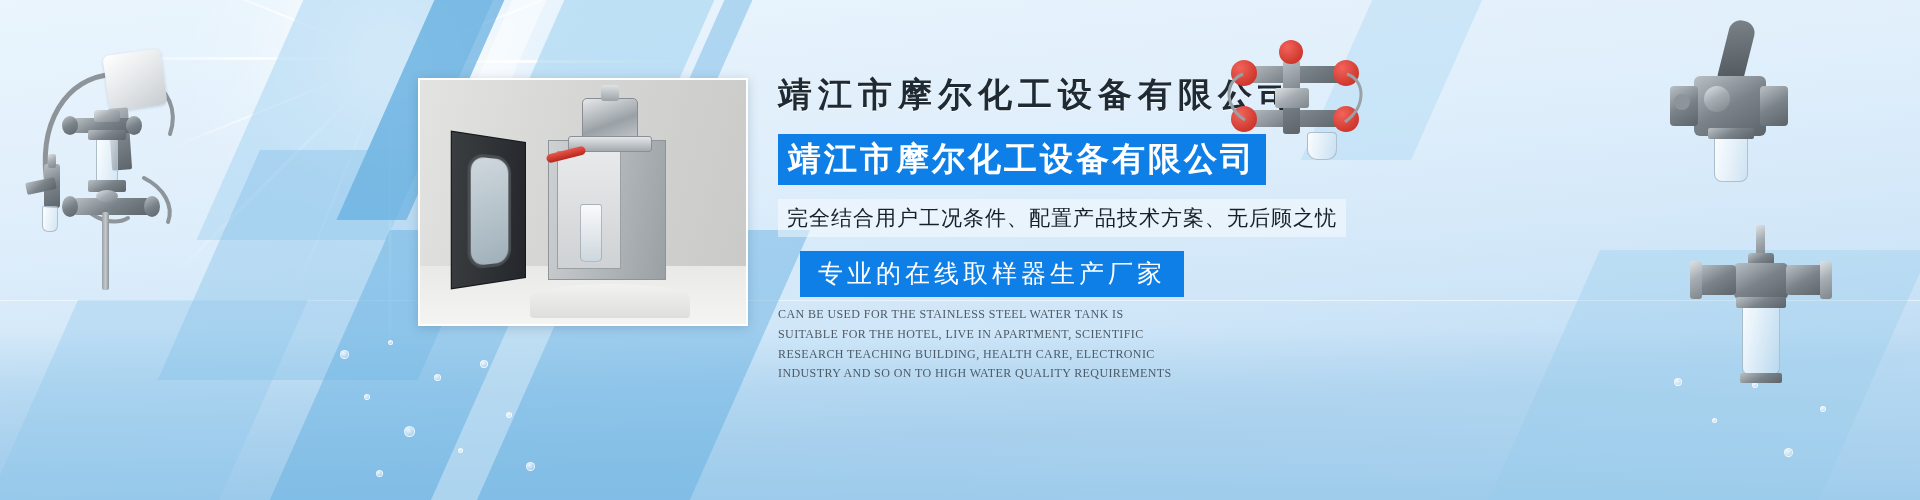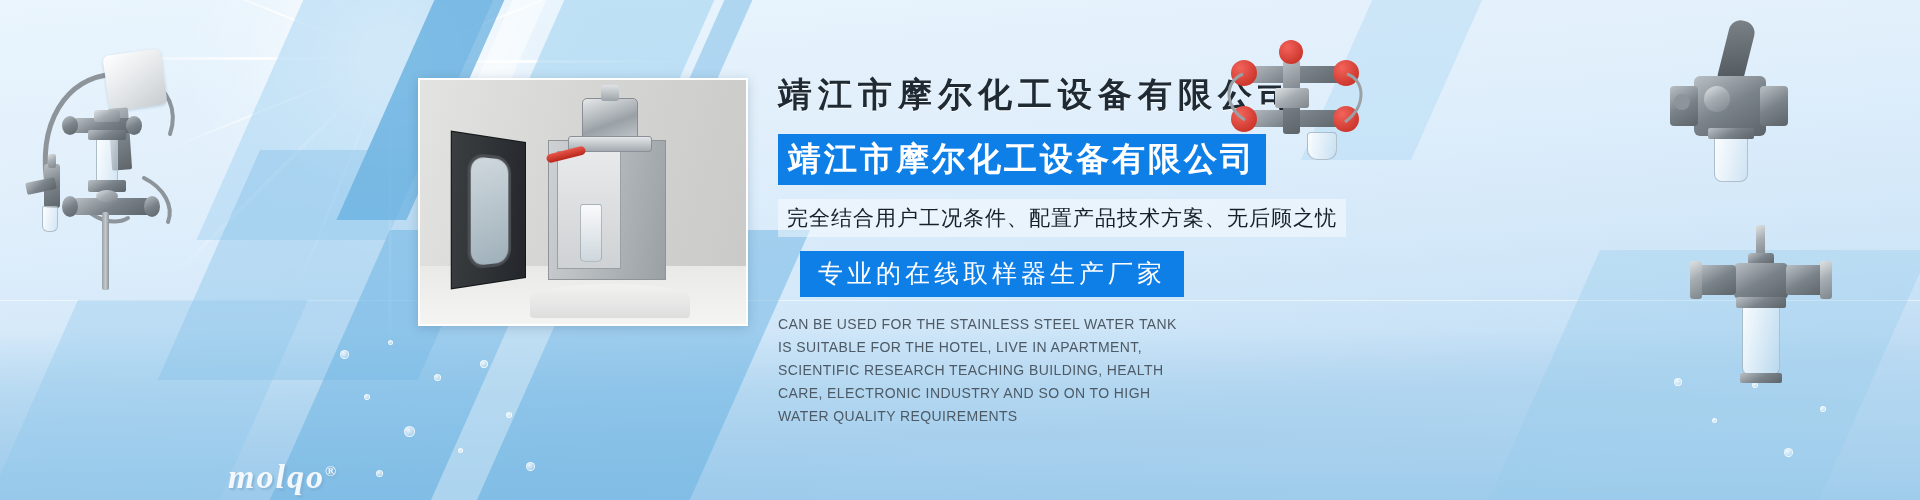--- a/index.html
+++ b/index.html
@@ -190,24 +190,24 @@
   }
   #slogan-sub {
     margin-top:14px;
     margin-left:22px;
     font-size:25px;
     font-weight:400;
     letter-spacing:4px;
     padding:6px 18px 7px 18px;
   }
   #eng-text {
-    margin-top:16px;
+    margin-top:8px;
     width:400px;
-    font-family:Liberation Sans, sans-serif;
-    font-size:14px;
+    font-family:Liberation Serif, serif;
+    font-size:12px;
     line-height:1.65;
     letter-spacing:0.4px;
     color:#4d5a66;
     text-transform:uppercase;
   }
 
   
   #watermark {
     position:absolute; left:228px; top:458px;
     font-family:"Liberation Serif", serif;
@@ -398,17 +398,14 @@
     <div class="metal-d" style="position:absolute; left:8px; top:40px; width:38px; height:30px; border-radius:4px;"></div>
     <div class="metal-d" style="position:absolute; left:96px; top:40px; width:38px; height:30px; border-radius:4px;"></div>
     <div class="metal" style="position:absolute; left:0px; top:36px; width:12px; height:38px; border-radius:3px;"></div>
     <div class="metal" style="position:absolute; left:130px; top:36px; width:12px; height:38px; border-radius:3px;"></div>
 
     <div class="glass" style="position:absolute; left:52px; top:78px; width:38px; height:72px; border-radius:3px 3px 7px 7px;"></div>
     <div class="metal-d" style="position:absolute; left:46px; top:72px; width:50px; height:11px; border-radius:2px;"></div>
     <div class="metal-d" style="position:absolute; left:50px; top:148px; width:42px; height:10px; border-radius:2px;"></div>
   </div>
 
-  <div id="watermark">
-    <span>molqo</span><sup>®</sup>
-  </div>
 
 </div>
 
 </body></html>

